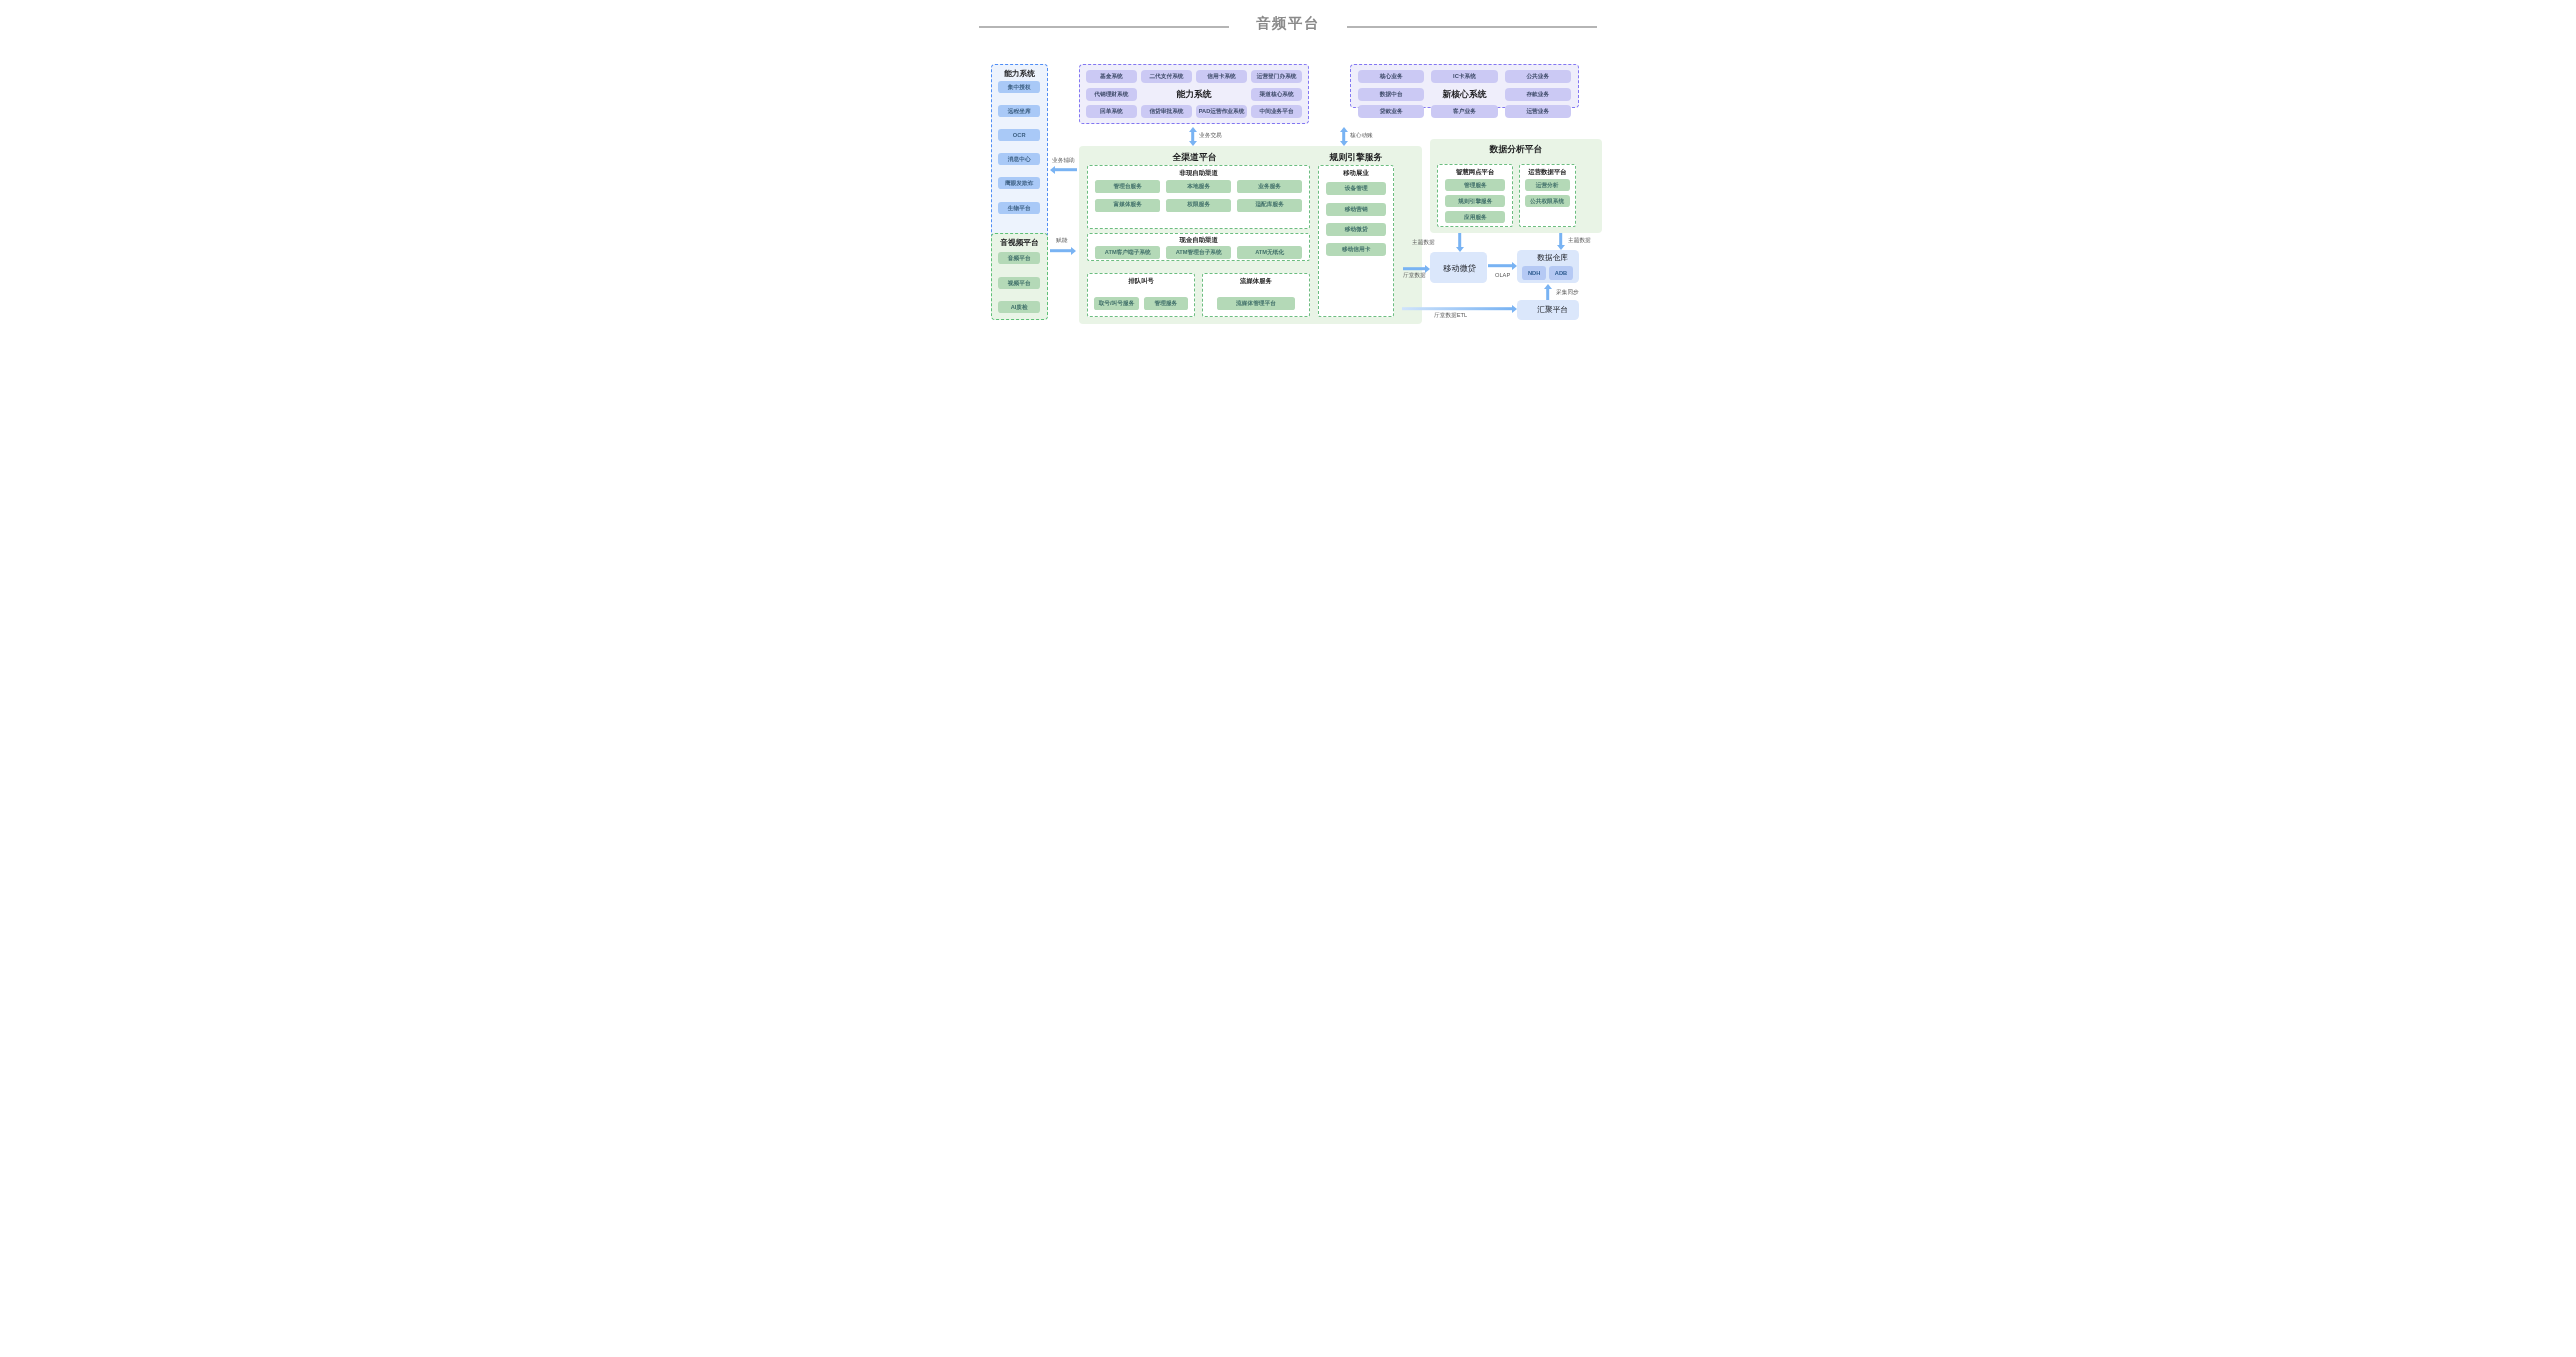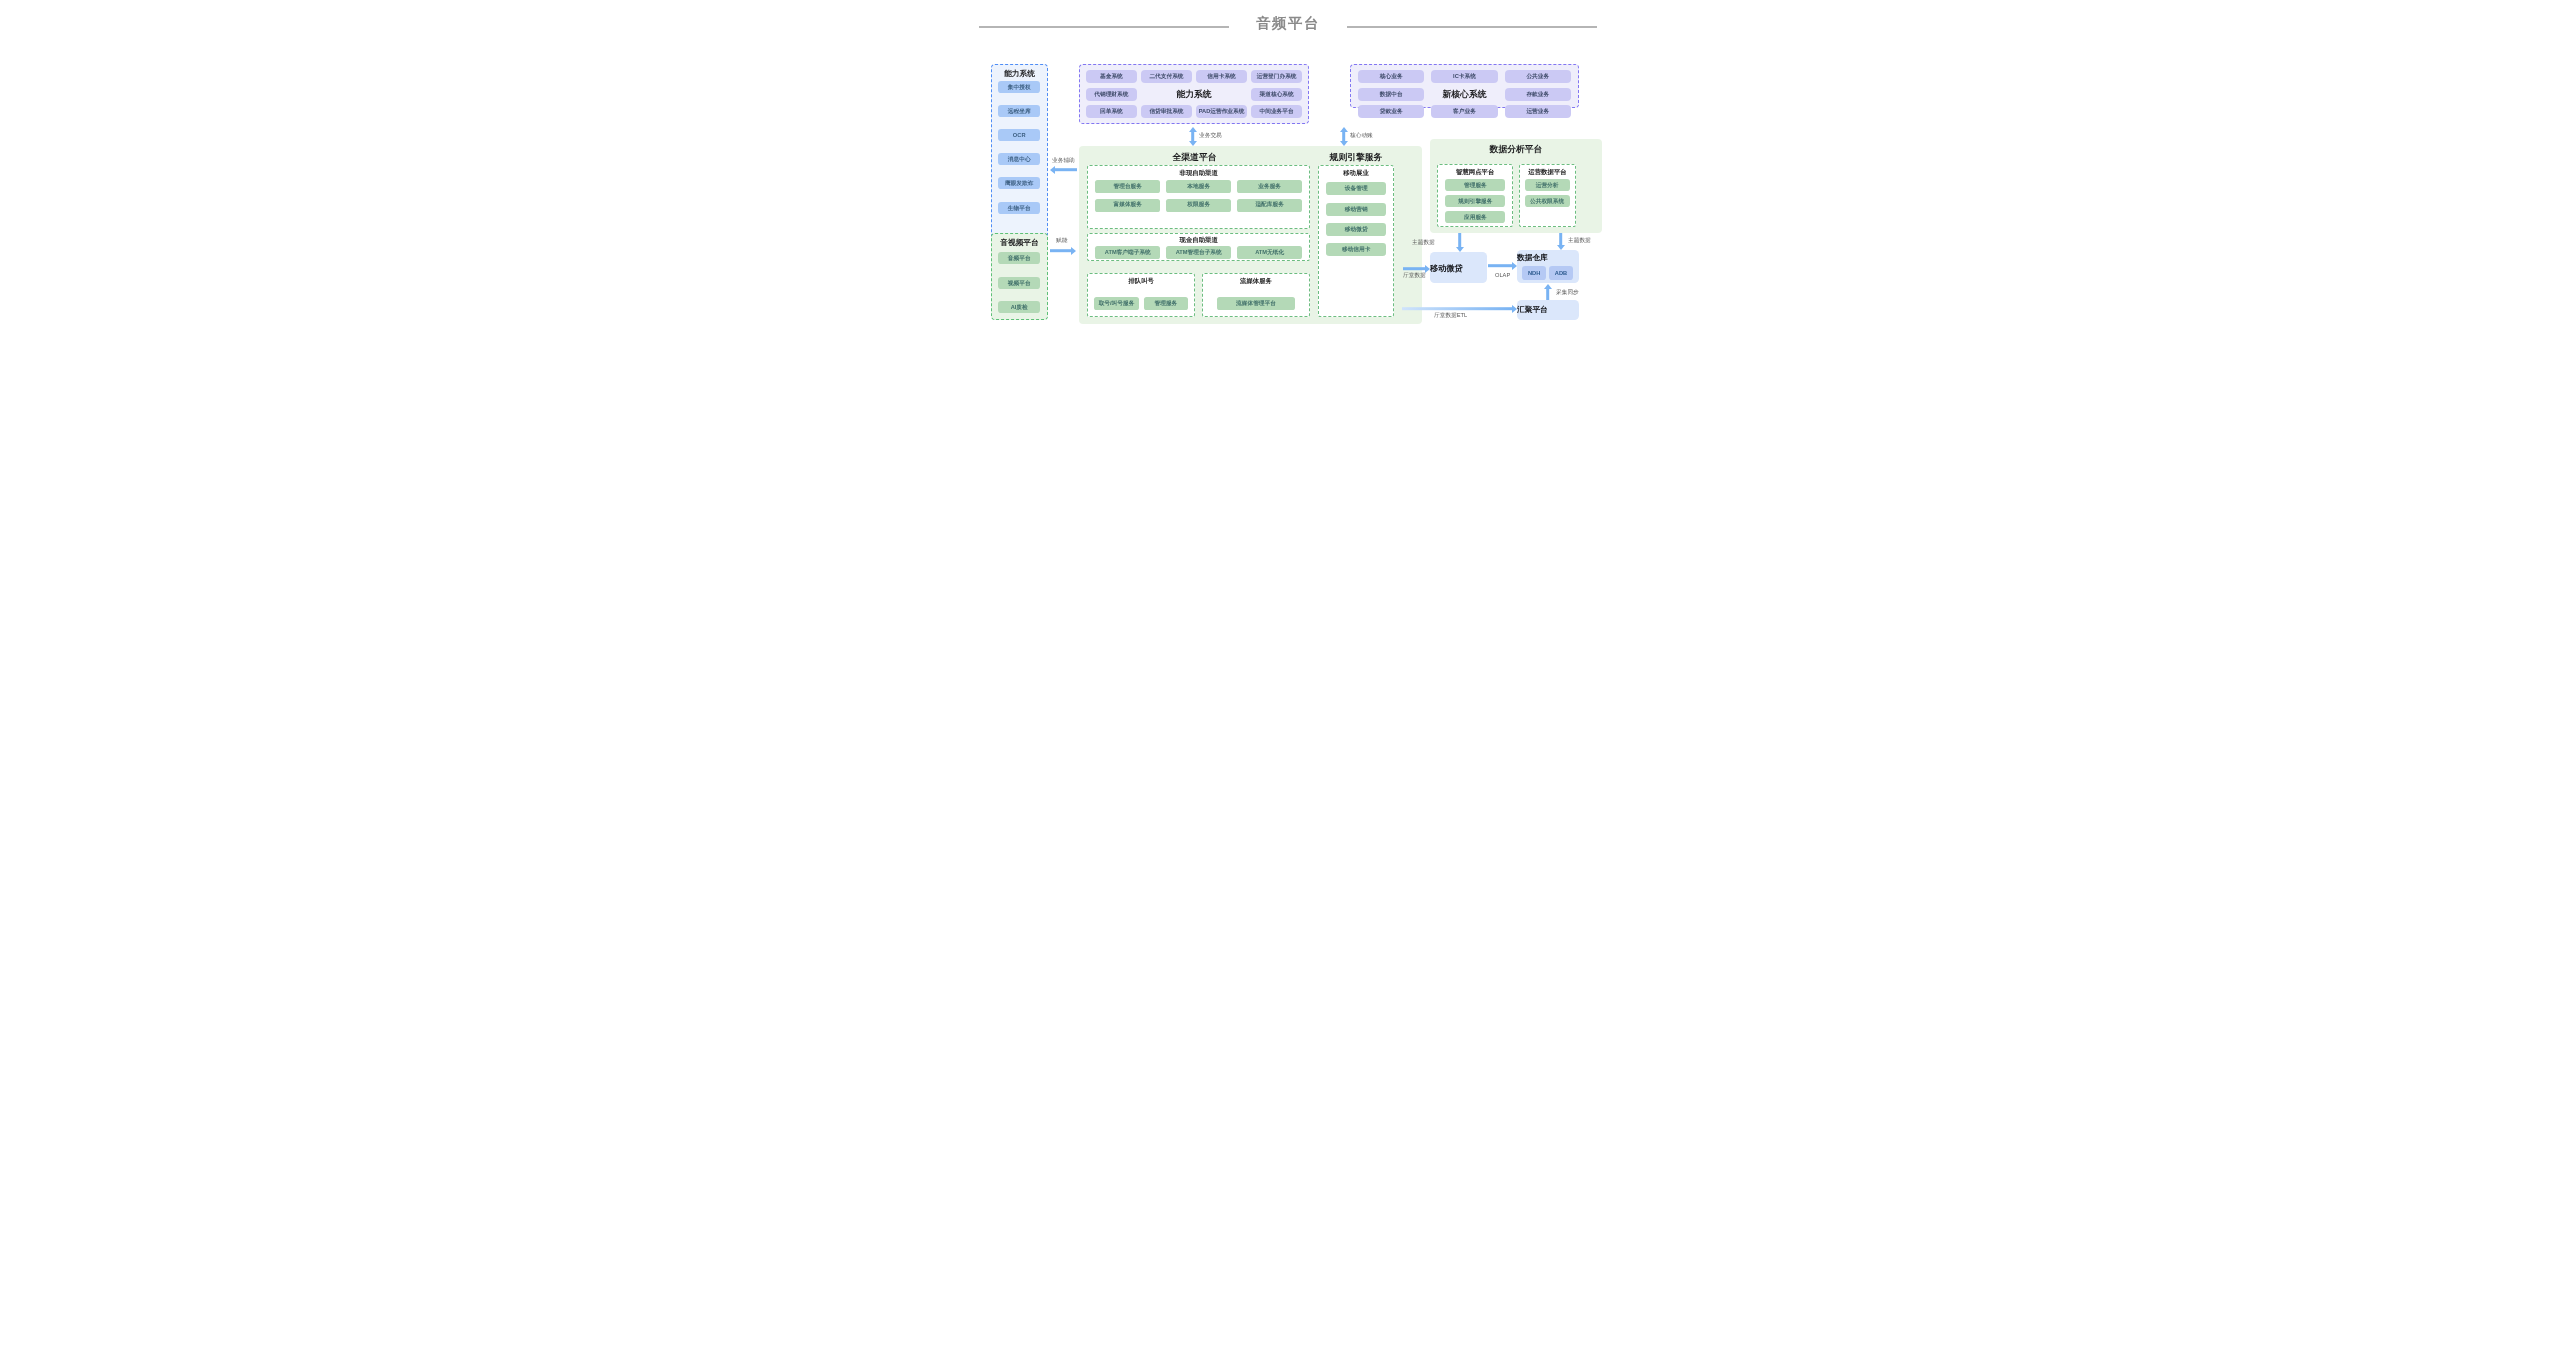--- a/index.html
+++ b/index.html
@@ -28,21 +28,21 @@
   .item.blue{background:#a9c9f7;color:#3c5f82;}
   .item.green{background:#b4d9b7;color:#41706a;}
 
   .flex-row{position:absolute;display:flex;gap:4.6px;}
   .flex-row .fitem{flex:1;height:13px;display:flex;align-items:center;justify-content:center;border-radius:4.1px;background:#cbc9f4;color:#3d4a68;font-size:5.7px;font-weight:600;}
   .flex-row .ftitle{flex:2.1;display:flex;align-items:center;justify-content:center;font-size:8.8px;font-weight:700;color:#1d1d1f;}
   .flex-row .gitem{flex:1;height:13.4px;display:flex;align-items:center;justify-content:center;border-radius:2.6px;background:#b4d9b7;color:#41706a;font-size:5.7px;font-weight:600;}
 
   
   .proc{position:absolute;background:#dbe7fb;border-radius:4.6px;box-sizing:border-box;}
-  .proc .ptitle{position:absolute;left:0;right:11px;text-align:left;font-size:7.7px;font-weight:700;color:#16181d;}
+  .proc .ptitle{position:absolute;left:0;right:11px;text-align:right;font-size:7.7px;font-weight:400;color:#16181d;}
   .mini{position:absolute;background:#b5c9f4;border-radius:3.1px;display:flex;align-items:center;justify-content:center;font-size:5.7px;font-weight:700;color:#2c5a8f;}
 
   
   .varrow{position:absolute;width:9.3px;}
   .varrow .shaft{position:absolute;left:50%;transform:translateX(-50%);width:3.6px;background:#79b3f3;top:4.6px;bottom:4.6px;}
   .varrow.down-only .shaft{top:0;bottom:4.6px;}
   .varrow.up-only .shaft{top:4.6px;bottom:0;}
   .varrow .head-up{position:absolute;top:0;left:50%;transform:translateX(-50%);width:0;height:0;border-left:4.6px solid transparent;border-right:4.6px solid transparent;border-bottom:5.2px solid #79b3f3;}
   .varrow .head-down{position:absolute;bottom:0;left:50%;transform:translateX(-50%);width:0;height:0;border-left:4.6px solid transparent;border-right:4.6px solid transparent;border-top:5.2px solid #79b3f3;}
   .harrow{position:absolute;height:9.3px;}

